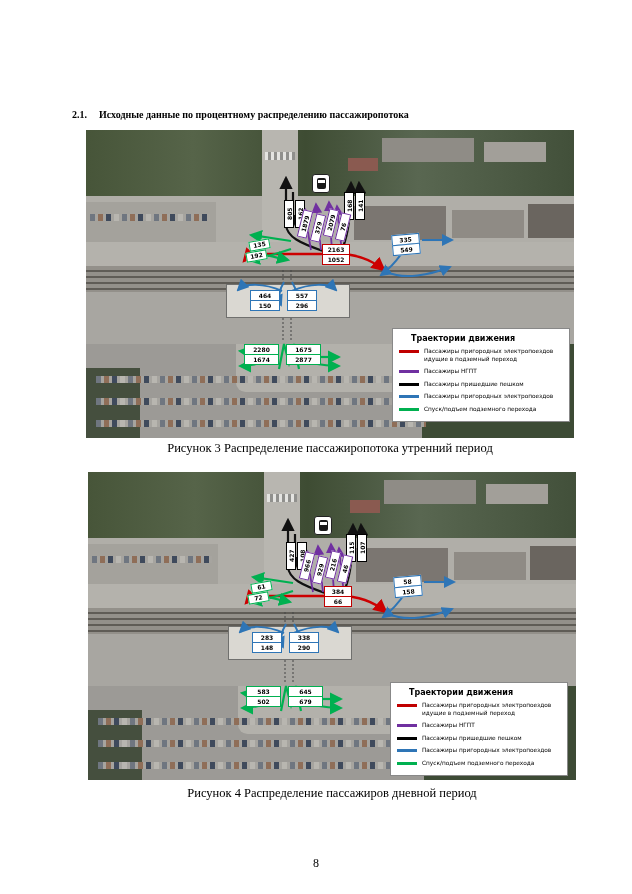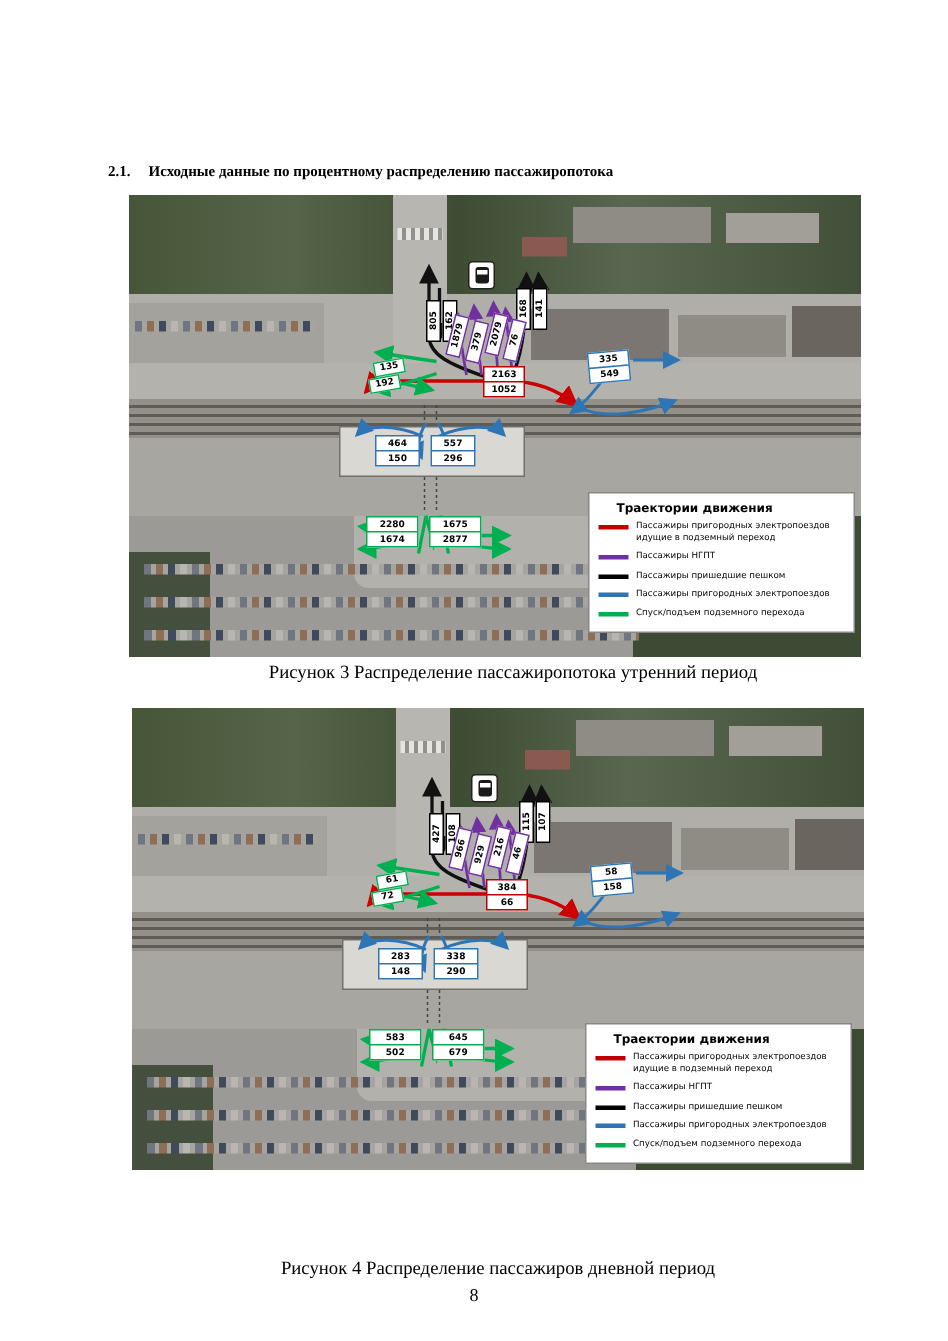--- a/index.html
+++ b/index.html
@@ -236,21 +236,21 @@
             <div class="legend-swatch sw3"></div>
             <div class="legend-label">Пассажиры пригородных электропоездов</div>
           </div>
         <div class="legend-item">
             <div class="legend-swatch sw4"></div>
             <div class="legend-label">Спуск/подъем подземного перехода</div>
           </div>
       </div>
     </div>
   </div>
-  <div class="caption" style="left:98px;top:441px;">Рисунок 3 Распределение пассажиропотока утренний период</div>
+  <div class="caption" style="left:86px;top:441px;">Рисунок 3 Распределение пассажиропотока утренний период</div>
 
   <div class="fig" style="left:88px;top:472px;">
     <div class="map">
       <div class="bgl b-trees"></div>
       <div class="bgl b-bldg1"></div>
       <div class="bgl b-bldg2"></div>
       <div class="bgl b-roof"></div>
       <div class="bgl b-urban"></div>
       <div class="bgl b-lot-top"></div>
       <div class="bgl b-cars-top cars"></div>
@@ -394,16 +394,16 @@
             <div class="legend-swatch sw3"></div>
             <div class="legend-label">Пассажиры пригородных электропоездов</div>
           </div>
         <div class="legend-item">
             <div class="legend-swatch sw4"></div>
             <div class="legend-label">Спуск/подъем подземного перехода</div>
           </div>
       </div>
     </div>
   </div>
-  <div class="caption" style="left:88px;top:838px;">Рисунок 4 Распределение пассажиров дневной период</div>
+  <div class="caption" style="left:88px;top:786px;">Рисунок 4 Распределение пассажиров дневной период</div>
 
   <div class="pagenum">8</div>
 </div>
 
 </body></html>

